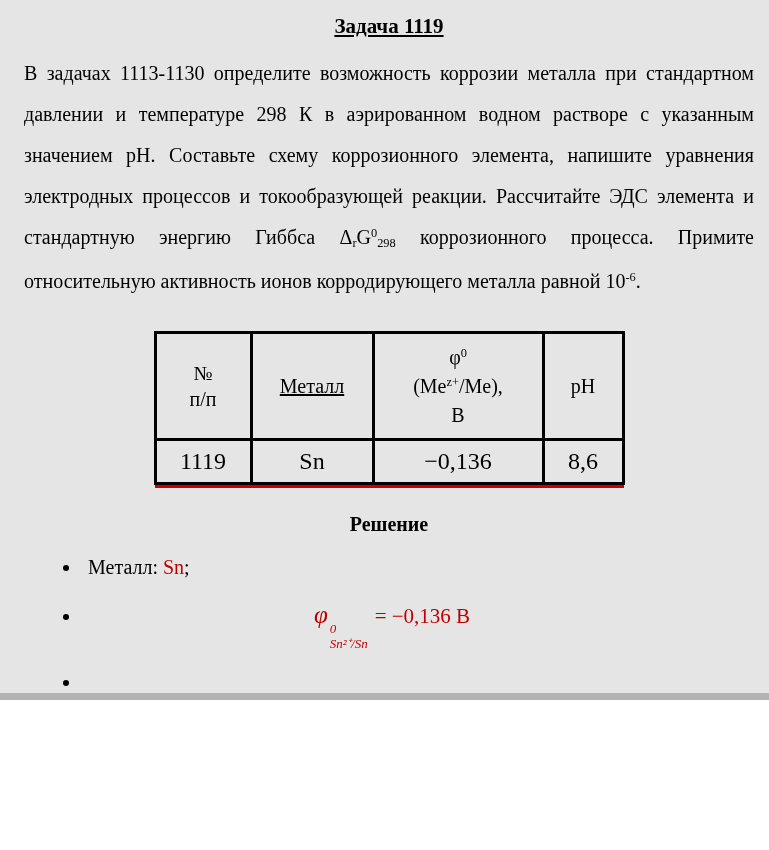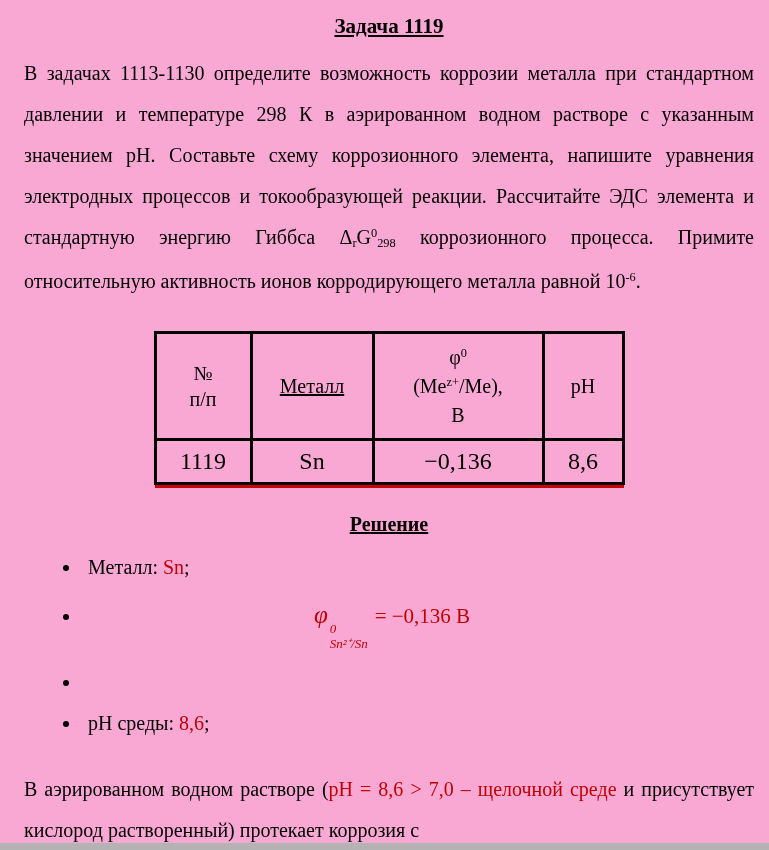--- a/index.html
+++ b/index.html
@@ -1,20 +1,20 @@
 <!DOCTYPE html>
 <html><head>
 <meta charset="utf-8">
 <style>
   * { margin: 0; padding: 0; box-sizing: border-box; }
   html, body { background: #ffffff; }
   .page {
     width: 769px;
-    height: 850px;
-    background: #f9a8d4;
+    height: 700px;
+    background: #e5e5e5;
     font-family: "Liberation Serif", serif;
     font-size: 20px;
     color: #000000;
     position: relative;
     overflow: hidden;
     padding: 14px 15px 0 24px;
   }
   .doc-title {
     text-align: center;
     font-size: 21px;
@@ -48,21 +48,20 @@
   .data-table td { font-size: 24px; padding: 6px 10px; height: 44px; }
   .col-num  { width: 96px; }
   .col-met  { width: 122px; text-decoration: underline; }
   .col-pot  { width: 170px; }
   .col-ph   { width: 80px; }
 
   .solution-title {
     text-align: center;
     font-size: 20px;
     font-weight: bold;
-    text-decoration: underline;
     margin-top: 28px;
   }
   .sol-list {
     margin-top: 16px;
     padding-left: 58px;
     list-style: disc;
   }
   .sol-list > li {
     padding-left: 6px;
     line-height: 31px;

